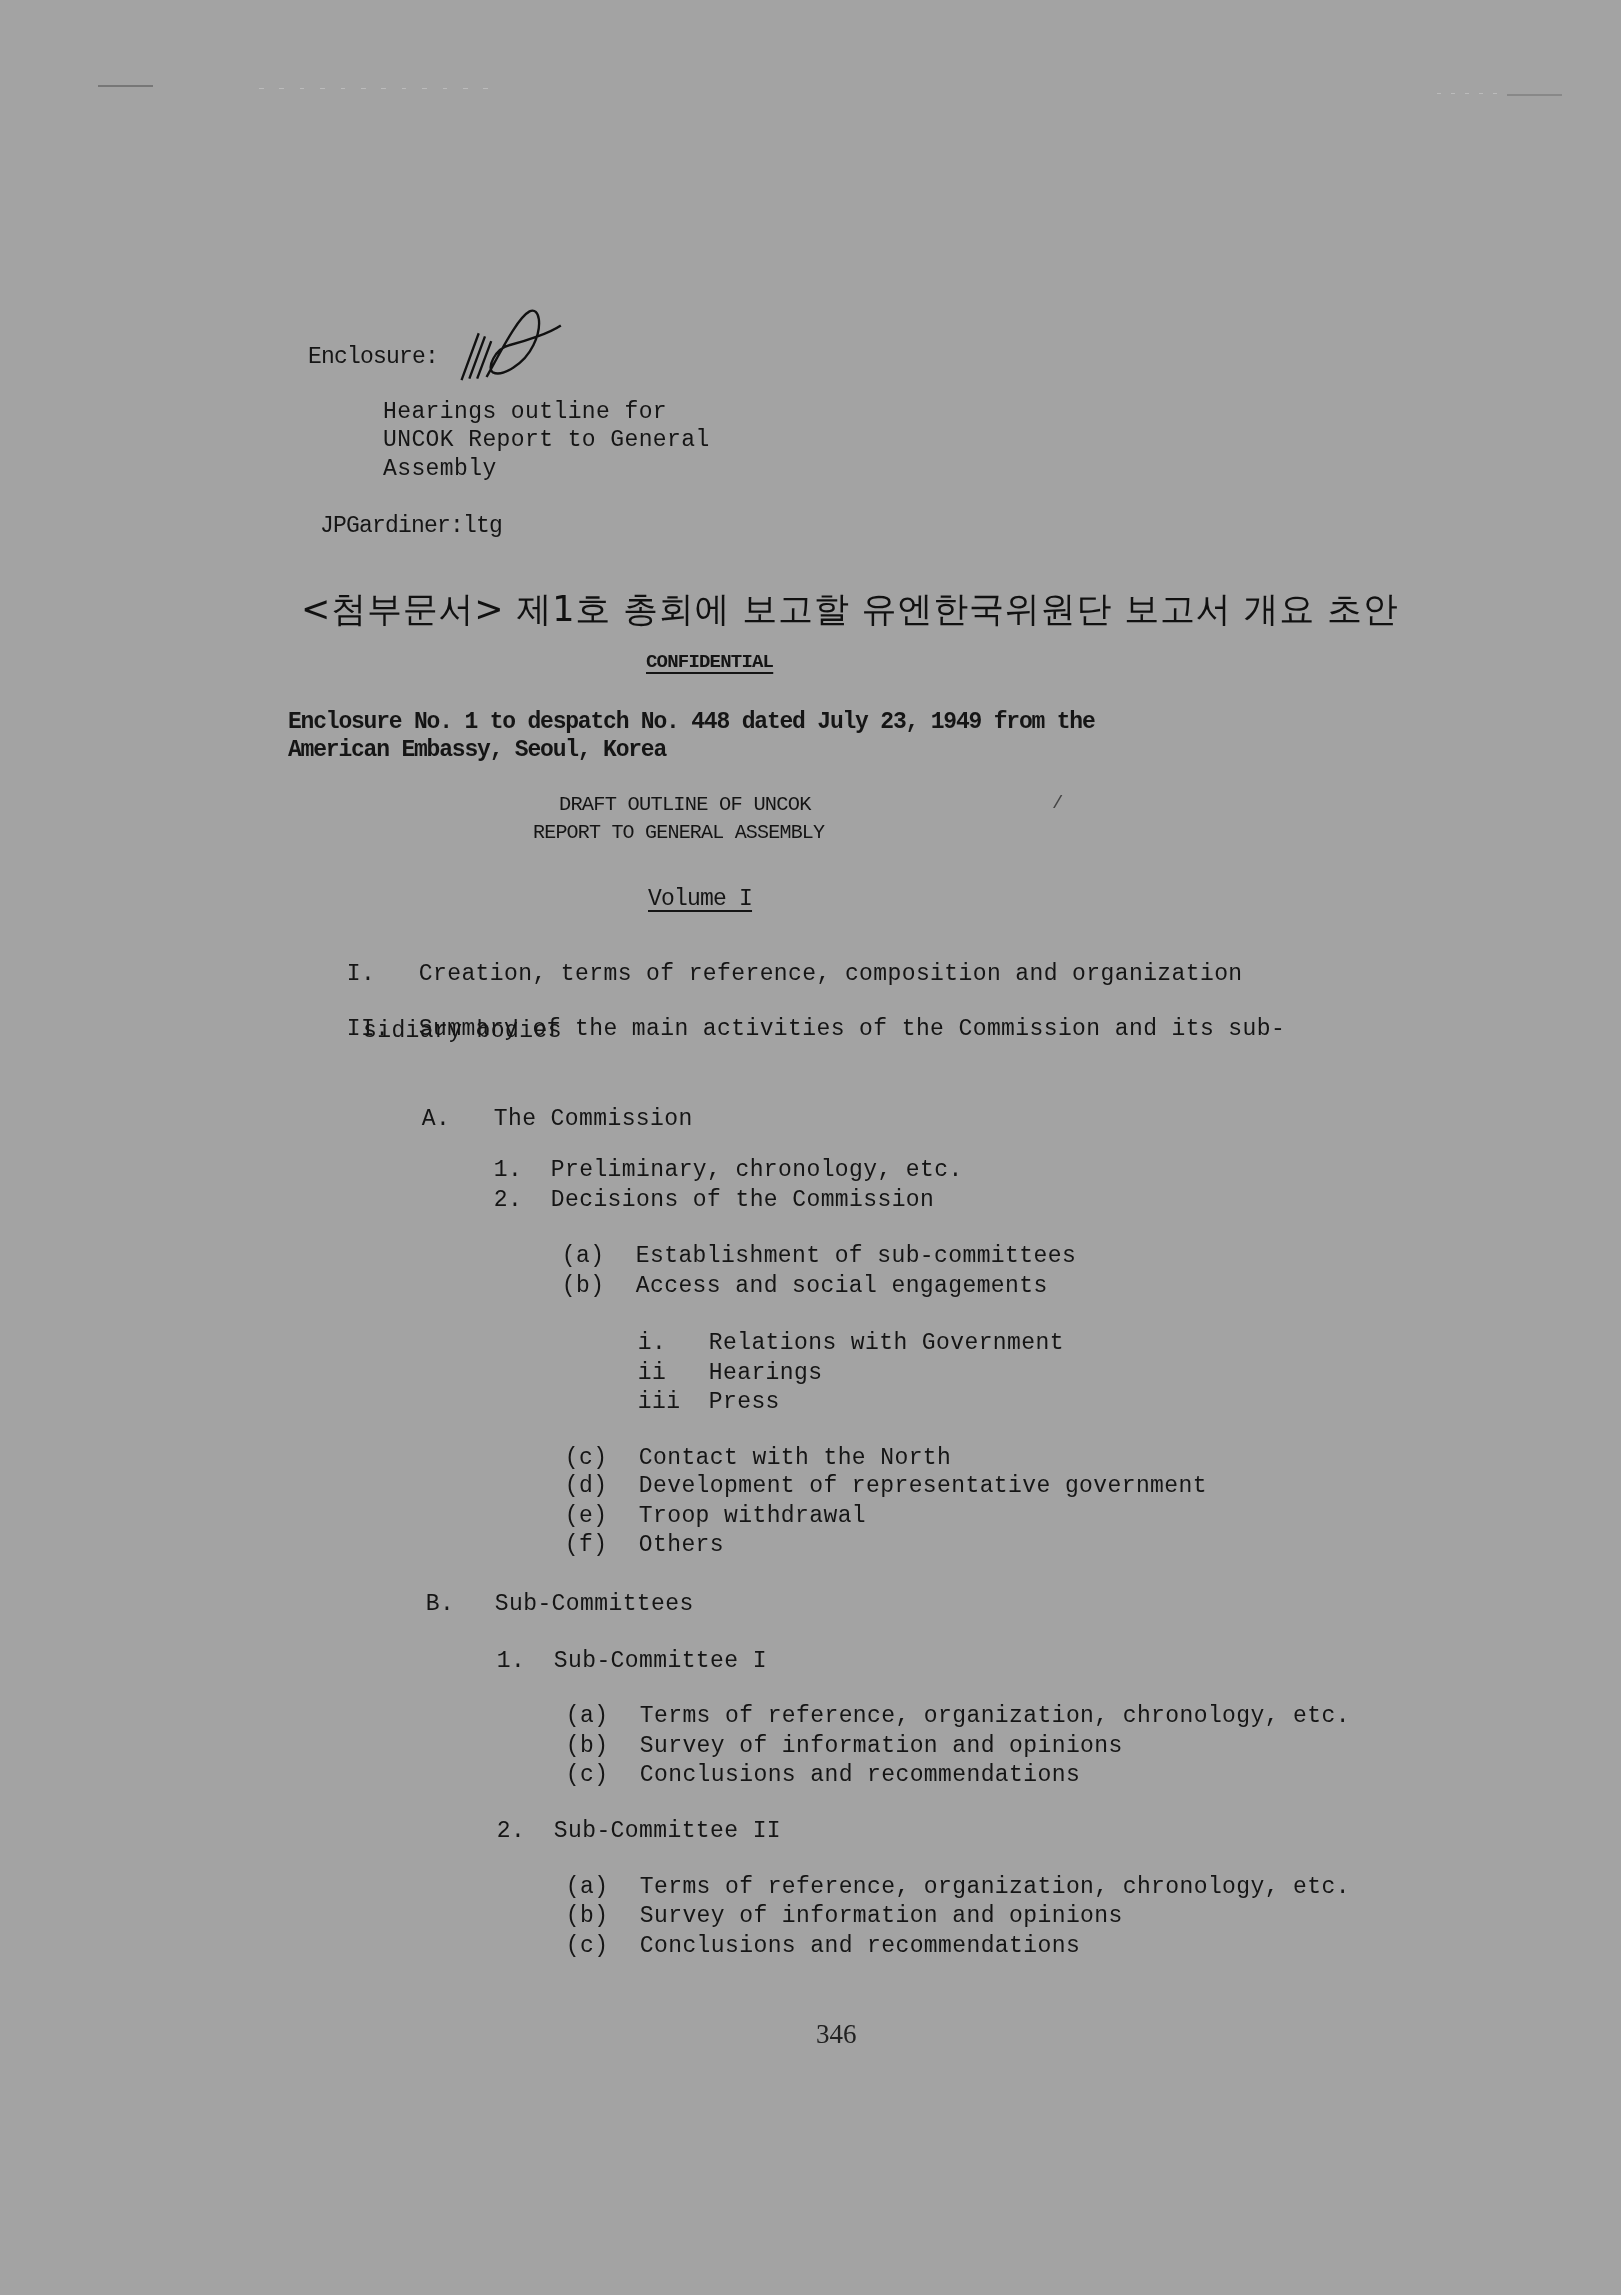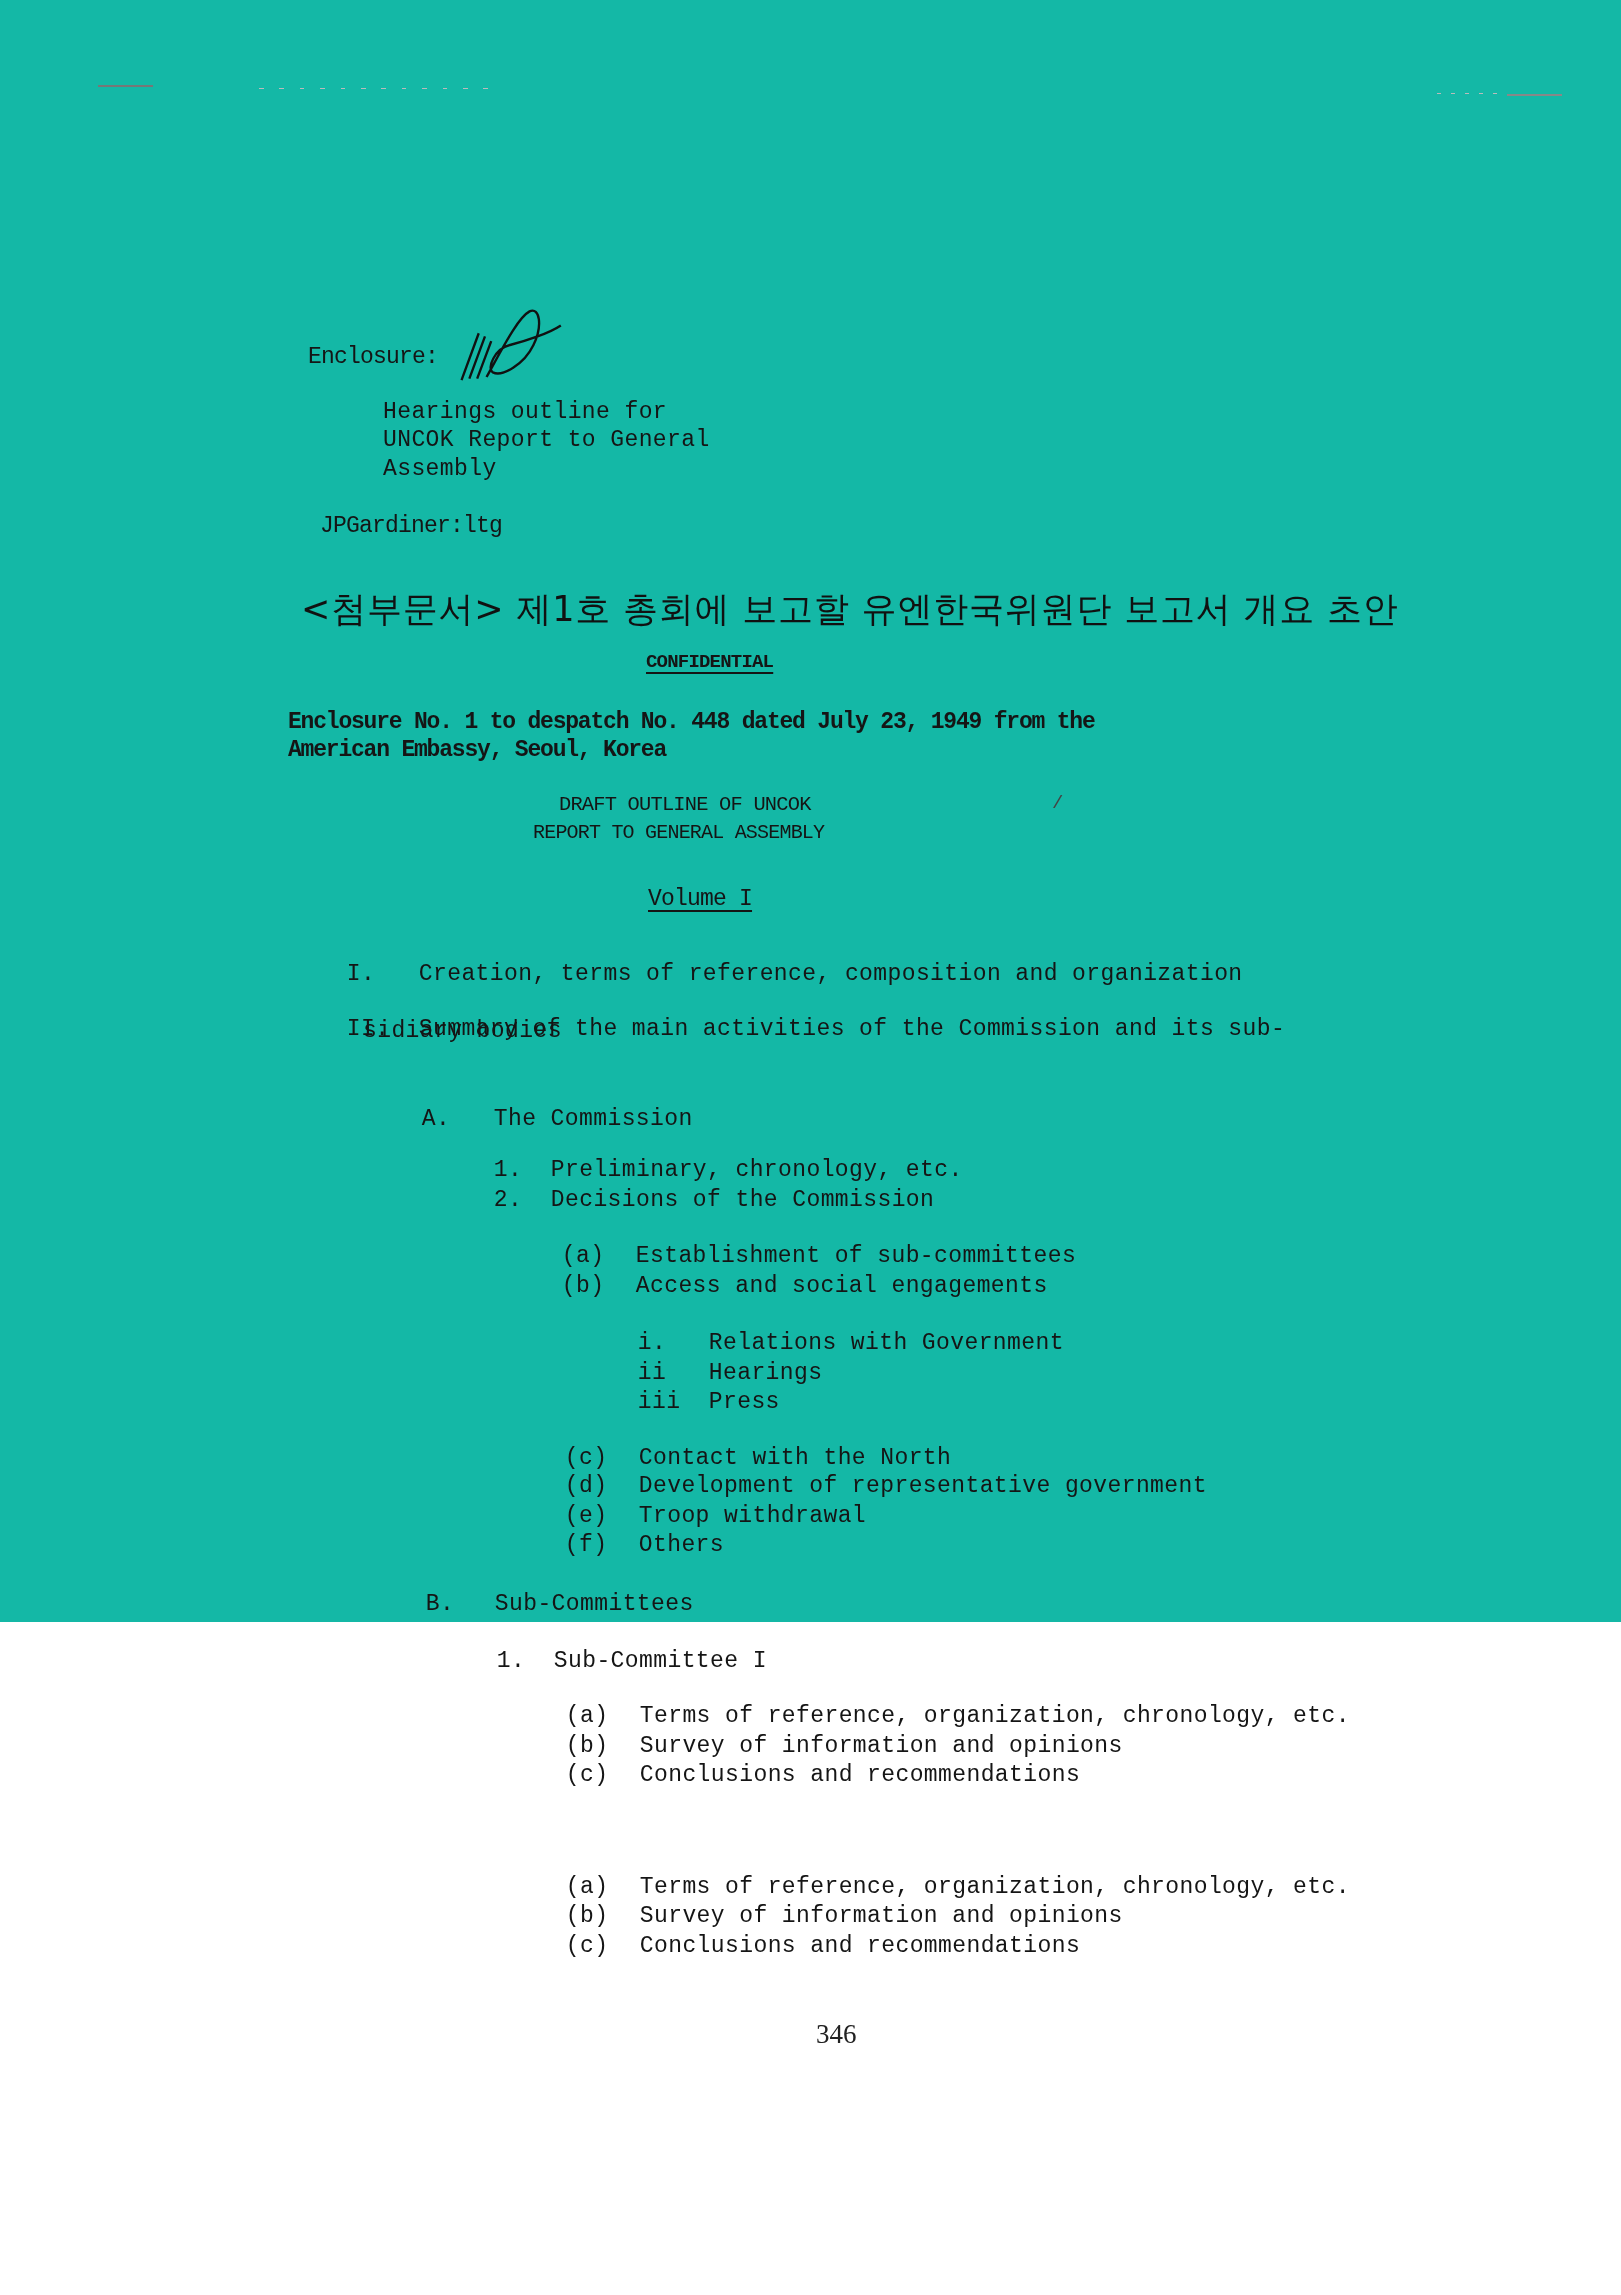--- a/index.html
+++ b/index.html
@@ -1,17 +1,17 @@
 <!DOCTYPE html>
 <html style="font-size:12.6px"><head>
 <meta charset="utf-8">
 <style>
   html, body { margin: 0; padding: 0; background: #ffffff; }
   body { width: 1622px; height: 2295px; position: relative; overflow: hidden; color: #1a1a1a; }
-  .page { position: absolute; left: 0; top: 0; width: 1622px; height: 1622px; background: #14b8a6; }
+  .page { position: absolute; left: 0; top: 0; width: 1622px; height: 2295px; background: #a3a3a3; }
   .tw { position: absolute; font-family: "Liberation Mono", "DejaVu Sans Mono", monospace; font-size: 23px; line-height: 28px; white-space: pre; color: #151515; letter-spacing: 0.4px; }
   .tw.bold { font-weight: bold; }
   .korean { position: absolute; font-family: "DejaVu Sans", sans-serif; font-size: 35px; line-height: 41px; color: #111; white-space: pre; letter-spacing: 0.8px; }
   .pagenum { position: absolute; font-family: "Liberation Serif", "DejaVu Serif", serif; font-size: 27px; color: #222; }
   .ul { text-decoration: underline; text-decoration-thickness: 2.4px; text-underline-offset: 4.7px; }
   .label { display: inline-block; width: 72px; }
   .scanmark { position: absolute; height: 1.6px; background: #777; }
   .scandot { position: absolute; height: 0.8px; background: #bbb; }
   .signature { position: absolute; }
 </style>
@@ -110,20 +110,23 @@
   <div class="tw" style="left:509px; top:1674px;">
     <span class="label" style="width:74px;">(a)</span><span>Terms of reference, organization, chronology, etc.</span>
   </div>
   <div class="tw" style="left:509px; top:1704px;">
     <span class="label" style="width:74px;">(b)</span><span>Survey of information and opinions</span>
   </div>
   <div class="tw" style="left:509px; top:1733px;">
     <span class="label" style="width:74px;">(c)</span><span>Conclusions and recommendations</span>
   </div>
 
+  <div class="tw" style="left:440px; top:1789px;">
+    <span class="label" style="width:57px;">2.</span><span>Sub-Committee II</span>
+  </div>
   <div class="tw" style="left:509px; top:1845px;">
     <span class="label" style="width:74px;">(a)</span><span>Terms of reference, organization, chronology, etc.</span>
   </div>
   <div class="tw" style="left:509px; top:1874px;">
     <span class="label" style="width:74px;">(b)</span><span>Survey of information and opinions</span>
   </div>
   <div class="tw" style="left:509px; top:1904px;">
     <span class="label" style="width:74px;">(c)</span><span>Conclusions and recommendations</span>
   </div>
 

